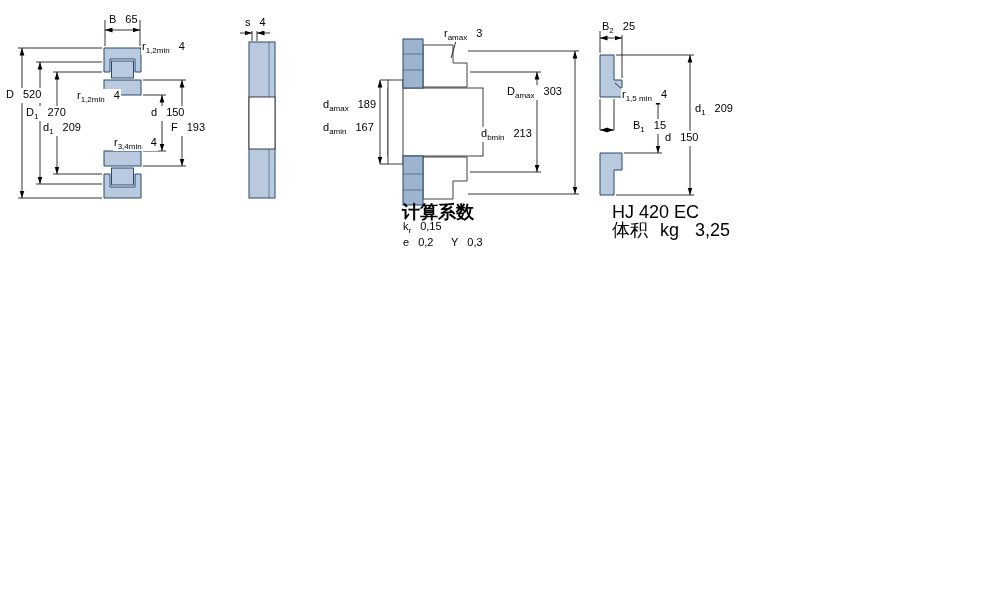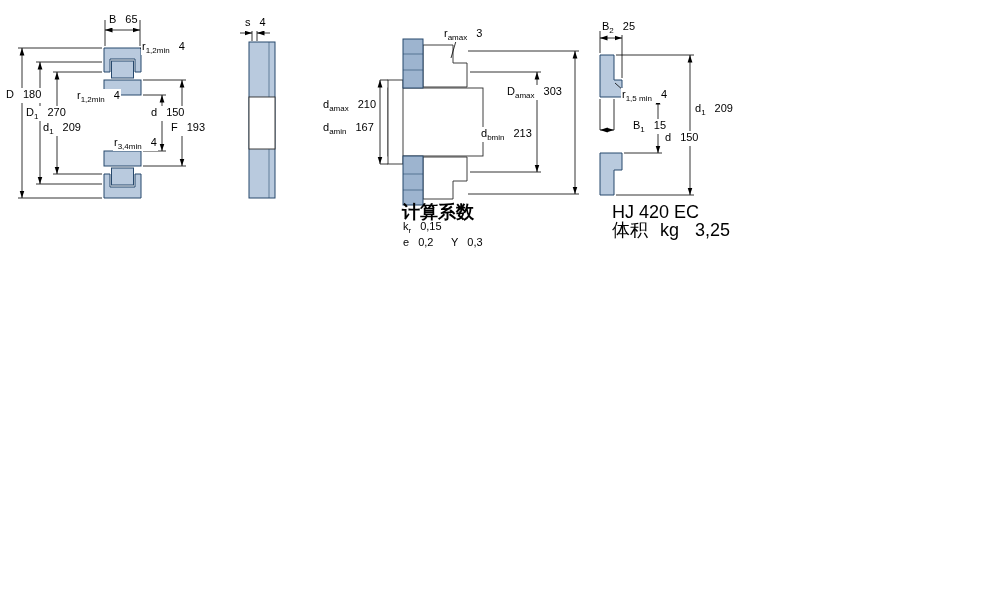--- a/index.html
+++ b/index.html
@@ -96,32 +96,32 @@
         <line x1="658" y1="97" x2="658" y2="153" marker-start="url(#ar)" marker-end="url(#ar)"></line>
         <path d="M616,55 H694 M616,195 H694"></path>
         <line x1="690" y1="55" x2="690" y2="195" marker-start="url(#ar)" marker-end="url(#ar)"></line>
         <path d="M633,99 L615,83"></path>
       </g>
     </g>
   </svg>
 
   <span class="lbl" style="left:108px;top:13px"><span>B</span><sub></sub><span class="v">65</span></span>
   <span class="lbl" style="left:141px;top:40px"><span>r</span><sub>1,2min</sub><span class="v">4</span></span>
-  <span class="lbl" style="left:5px;top:88px"><span>D</span><sub></sub><span class="v">180</span></span>
+  <span class="lbl" style="left:5px;top:88px"><span>D</span><sub></sub><span class="v">520</span></span>
   <span class="lbl" style="left:76px;top:89px"><span>r</span><sub>1,2min</sub><span class="v">4</span></span>
   <span class="lbl" style="left:25px;top:106px"><span>D</span><sub>1</sub><span class="v">270</span></span>
   <span class="lbl" style="left:150px;top:106px"><span>d</span><sub></sub><span class="v">150</span></span>
   <span class="lbl" style="left:42px;top:121px"><span>d</span><sub>1</sub><span class="v">209</span></span>
   <span class="lbl" style="left:170px;top:121px"><span>F</span><sub></sub><span class="v">193</span></span>
   <span class="lbl" style="left:113px;top:136px"><span>r</span><sub>3,4min</sub><span class="v">4</span></span>
 
   <span class="lbl" style="left:244px;top:16px"><span>s</span><sub></sub><span class="v">4</span></span>
 
   <span class="lbl" style="left:443px;top:27px"><span>r</span><sub>amax</sub><span class="v">3</span></span>
-  <span class="lbl" style="left:322px;top:98px"><span>d</span><sub>amax</sub><span class="v">210</span></span>
+  <span class="lbl" style="left:322px;top:98px"><span>d</span><sub>amax</sub><span class="v">189</span></span>
   <span class="lbl" style="left:322px;top:121px"><span>d</span><sub>amin</sub><span class="v">167</span></span>
   <span class="lbl" style="left:506px;top:85px"><span>D</span><sub>amax</sub><span class="v">303</span></span>
   <span class="lbl" style="left:480px;top:127px"><span>d</span><sub>bmin</sub><span class="v">213</span></span>
 
   <span class="lbl" style="left:601px;top:20px"><span>B</span><sub>2</sub><span class="v">25</span></span>
   <span class="lbl" style="left:621px;top:88px"><span>r</span><sub>1,5 min</sub><span class="v">4</span></span>
   <span class="lbl" style="left:694px;top:102px"><span>d</span><sub>1</sub><span class="v">209</span></span>
   <span class="lbl" style="left:632px;top:119px"><span>B</span><sub>1</sub><span class="v">15</span></span>
   <span class="lbl" style="left:664px;top:131px"><span>d</span><sub></sub><span class="v">150</span></span>
 

